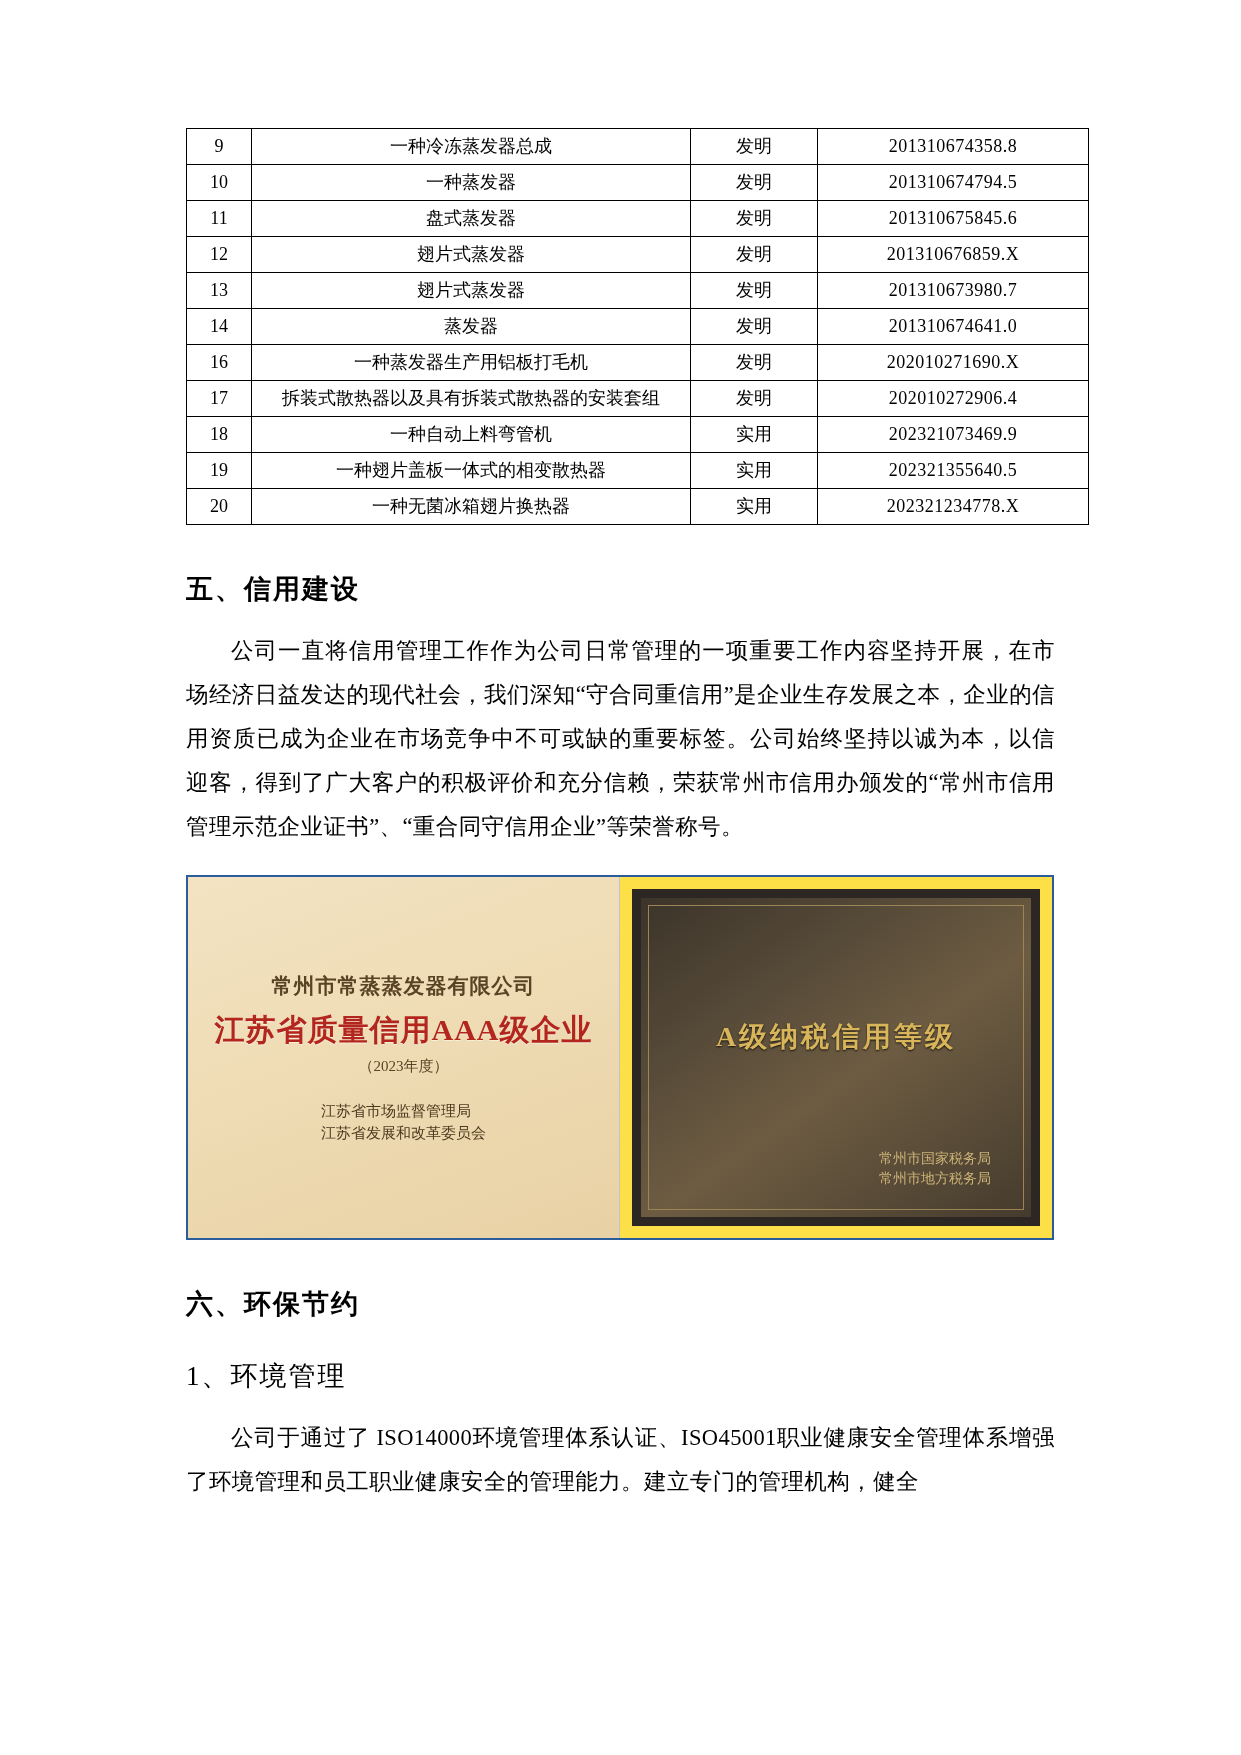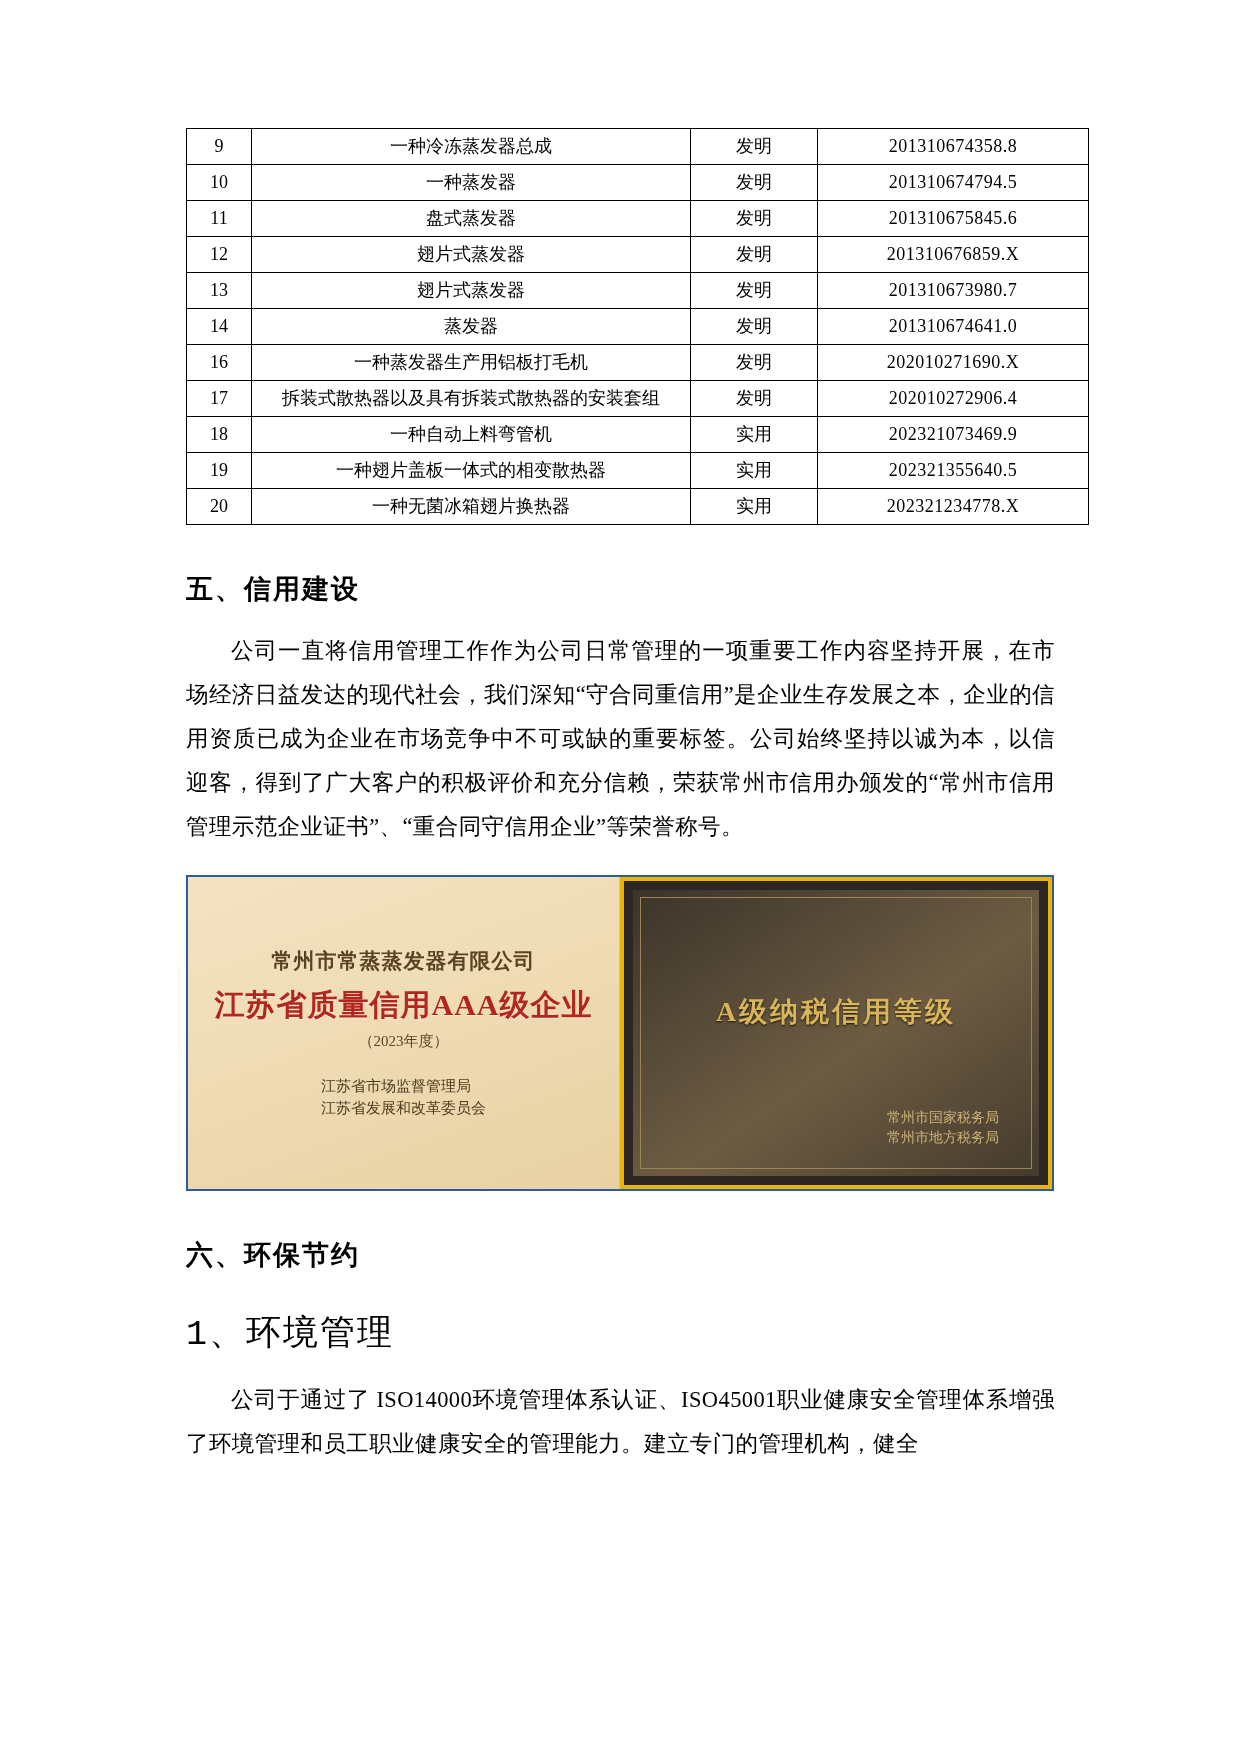--- a/index.html
+++ b/index.html
@@ -46,43 +46,43 @@
 
   
   h2.section-heading {
     font-size: 27px;
     font-weight: bold;
     margin: 46px 0 0 0;
     letter-spacing: 2px;
     font-family: "Liberation Serif", "DejaVu Serif", serif;
   }
   h3.sub-heading {
-    font-size: 35px;
+    font-size: 27px;
     font-weight: normal;
     margin: 36px 0 0 0;
     letter-spacing: 2px;
-    font-family: Liberation Mono, monospace;
+    font-family: Liberation Serif, serif;
   }
 
   
   p.body-text {
     font-size: 22.5px;
     line-height: 44px;
     margin: 22px 0 0 0;
     text-align: justify;
     text-justify: inter-ideograph;
     text-indent: 45px;
     letter-spacing: 0.4px;
   }
 
   
   .image-block {
     margin-top: 26px;
     width: 868px;
-    height: 316px;
+    height: 365px;
     border: 2px solid #2b5c9b;
     box-sizing: border-box;
     display: flex;
     background: #ffffff;
   }
   .cert-left {
     width: 50%;
     box-sizing: border-box;
     background: linear-gradient(160deg, #f3e3c2 0%, #efdcb5 45%, #e8d1a4 100%);
     display: flex;
@@ -115,26 +115,26 @@
   }
   .cert-left .issuer {
     font-size: 15px;
     color: #4d3a1f;
     line-height: 22px;
     text-align: left;
   }
   .cert-right {
     width: 50%;
     box-sizing: border-box;
-    background: #eab308;
+    background: #fde047;
     display: flex;
     align-items: flex-start;
     justify-content: center;
     position: relative;
-    padding: 4px;
+    padding: 12px;
   }
   .plaque {
     width: 100%;
     height: 100%;
     border: 9px solid #2c2723;
     box-sizing: border-box;
     background: linear-gradient(145deg, #3c342a 0%, #564a38 30%, #6d5c42 55%, #453b2d 100%);
     display: flex;
     flex-direction: column;
     align-items: center;

